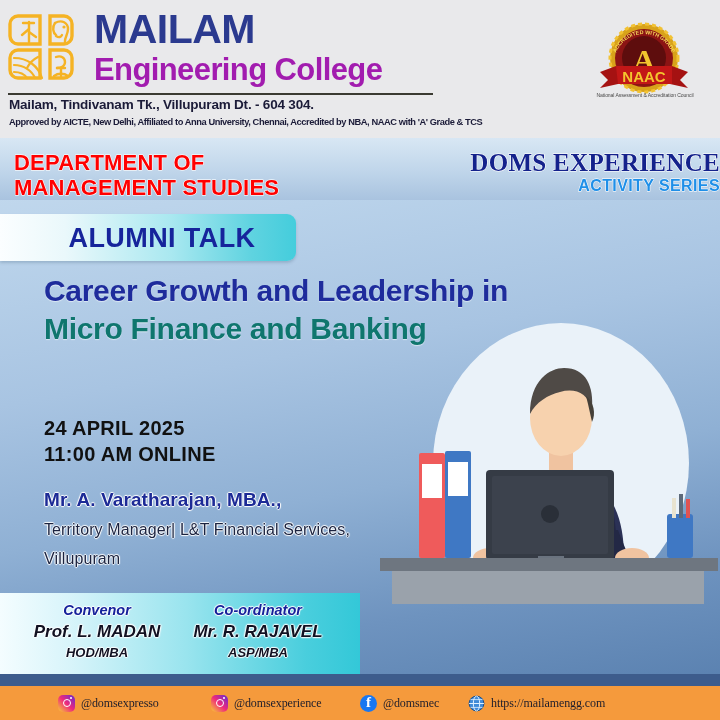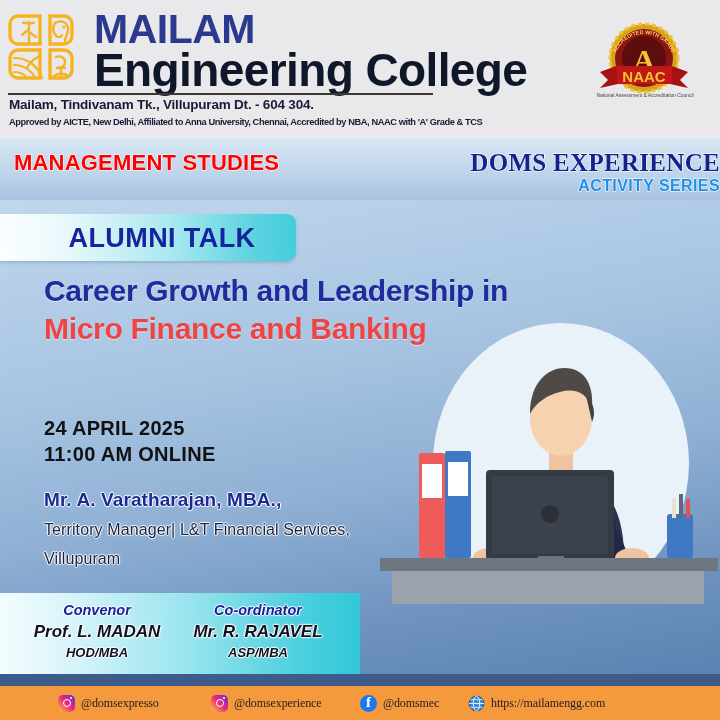--- a/index.html
+++ b/index.html
@@ -25,22 +25,22 @@
   .college-name{
     position:absolute;left:94px;top:8px;
   }
   .cn-line1{
     font-family:"Liberation Sans", sans-serif;
     font-weight:bold;font-size:41px;line-height:42px;
     color:#2b3a8f;letter-spacing:-0.5px;
   }
   .cn-line2{
     font-family:"Liberation Sans", sans-serif;
-    font-weight:bold;font-size:46px;line-height:40px;
-    color:#0f172a;letter-spacing:-0.6px;
+    font-weight:bold;font-size:31px;line-height:40px;
+    color:#a21caf;letter-spacing:-0.6px;
   }
   .hdr-rule{
     position:absolute;left:8px;top:93px;width:425px;height:2px;
     background:#3a3a32;
   }
   .addr1{
     position:absolute;left:9px;top:97px;
     font-weight:bold;font-size:13.5px;color:#1b1b38;
     letter-spacing:-0.2px;
   }
@@ -115,21 +115,21 @@
 
   
   .title-wrap{position:absolute;left:44px;top:272px;z-index:7;}
   .title1{
     font-weight:bold;font-size:30px;line-height:38px;
     color:#1e2c9c;letter-spacing:-0.3px;
     text-shadow:0 1px 1px rgba(255,255,255,.55);
   }
   .title2{
     font-weight:bold;font-size:30px;line-height:38px;
-    color:#ef4444;letter-spacing:-0.3px;
+    color:#0f766e;letter-spacing:-0.3px;
     text-shadow:0 1px 1px rgba(255,255,255,.55);
   }
 
   
   .datetime{
     position:absolute;left:44px;top:415px;z-index:7;
     font-weight:bold;font-size:20px;line-height:26px;
     color:#111111;letter-spacing:0.3px;
   }
 
@@ -330,20 +330,21 @@
       <rect x="114" y="158" width="116" height="78" rx="2" fill="#3c424d"></rect>
       <circle cx="172" cy="196" r="9" fill="#2a2f38"></circle>
       <rect x="160" y="238" width="26" height="6" fill="#6a737f"></rect>
 
       <rect x="2" y="240" width="338" height="13" fill="#6e7680"></rect>
       <rect x="14" y="253" width="312" height="33" fill="#9aa2ab"></rect>
     </svg>
   </div>
 
   <div class="dept">
+    <div>DEPARTMENT OF</div>
     <div>MANAGEMENT STUDIES</div>
   </div>
 
   <div class="doms">
     <div class="doms-main">DOMS EXPERIENCE</div>
     <div class="doms-sub">ACTIVITY SERIES</div>
   </div>
 
   <div class="alumni-bar">
     <div class="alumni-txt">ALUMNI TALK</div>

